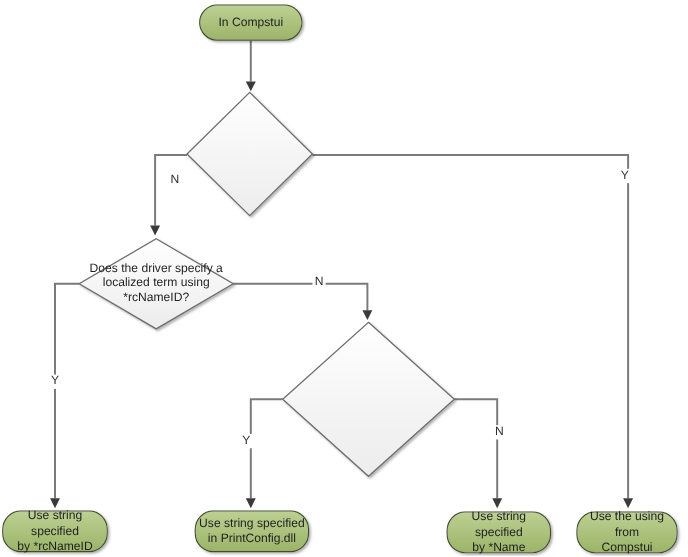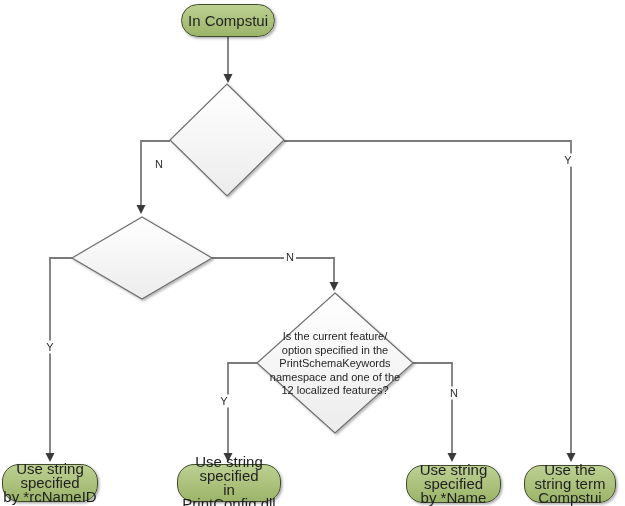--- a/index.html
+++ b/index.html
@@ -34,21 +34,21 @@
   .node{
     position:absolute;
     box-sizing:border-box;
     display:flex;align-items:center;justify-content:center;
     text-align:center;
     background:linear-gradient(to bottom, var(--node-fill-top), var(--node-fill-bottom));
     border:1.4px solid var(--node-border);
     border-radius:17px;
     box-shadow:1.5px 1.5px 2.5px rgba(0,0,0,0.32);
     color:var(--text);
-    font-size:15px;line-height:14px;
+    font-size:11px;line-height:14px;
     white-space:pre-line;
   }
   .decision-label{
     position:absolute;
     display:flex;align-items:center;justify-content:center;
     text-align:center;
     color:var(--text);
     font-size:11px;line-height:13.5px;
     white-space:pre-line;
     pointer-events:none;
@@ -101,25 +101,23 @@
 
     <polygon class="diamond" filter="url(#softShadow)" points="227,84 284,140 227,196 170,140"></polygon>
     <polygon class="diamond" filter="url(#softShadow)" points="142,217 212,258 142,299 72,258"></polygon>
     <polygon class="diamond" filter="url(#softShadow)" points="335,293 413,363 335,433 257,363"></polygon>
   </svg>
 
   <div class="node" style="left:181px;top:4px;width:94px;height:33px;">
     <span>In Compstui</span>
   </div>
 
-  <div class="decision-label" style="left:255px;top:324px;width:160px;height:80px;">Is the current feature/
-option specified in the
-PrintSchemaKeywords
-namespace and one of the
-12 localized features?</div>
+  <div class="decision-label" style="left:62px;top:228px;width:160px;height:60px;">Does the driver specify a
+localized term using
+*rcNameID?</div>
 
   <div class="edge-label" style="left:159px;top:164px;">N</div>
   <div class="edge-label" style="left:568px;top:160px;">Y</div>
   <div class="edge-label" style="left:50px;top:347px;">Y</div>
   <div class="edge-label" style="left:290px;top:257px;">N</div>
   <div class="edge-label" style="left:224px;top:401px;">Y</div>
   <div class="edge-label" style="left:454px;top:393px;">N</div>
 
   <div class="node" style="left:2px;top:464px;width:96px;height:38px;">
     <span>Use string specified
@@ -127,17 +125,17 @@
   </div>
   <div class="node" style="left:177px;top:464px;width:104px;height:38px;">
     <span>Use string specified
 in PrintConfig.dll</span>
   </div>
   <div class="node" style="left:406px;top:465px;width:95px;height:38px;">
     <span>Use string specified
 by *Name</span>
   </div>
   <div class="node" style="left:524px;top:465px;width:92px;height:38px;">
-    <span>Use the string term
+    <span>Use the using from
 Compstui</span>
   </div>
 
 </div>
 
 </body></html>

